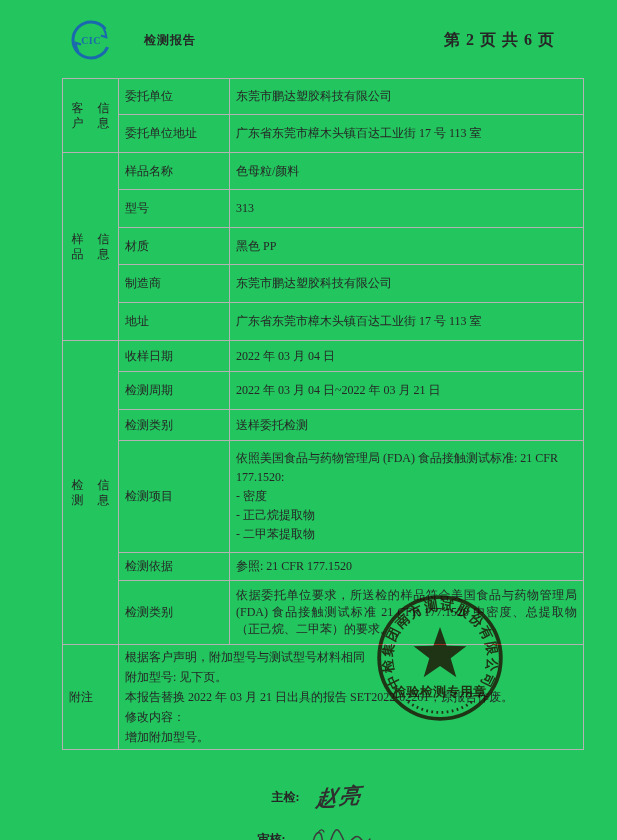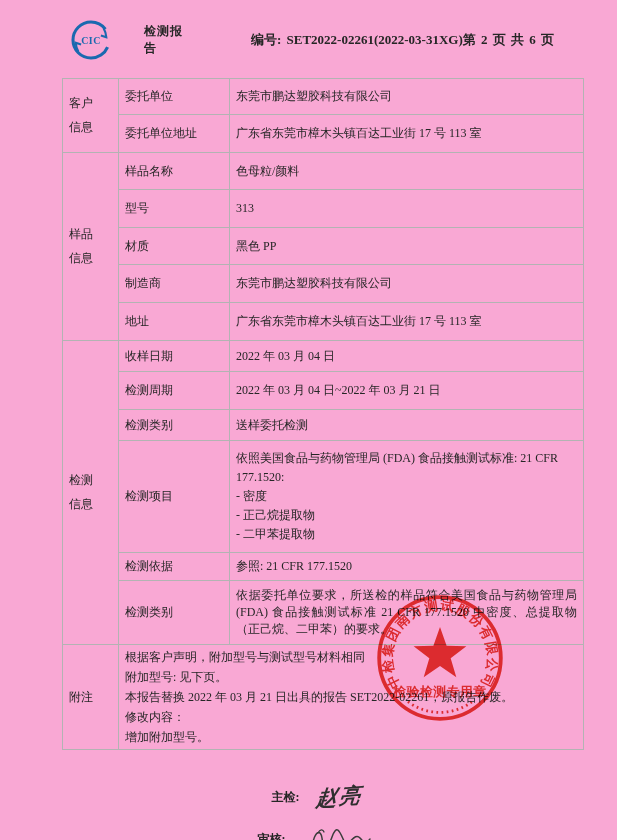--- a/index.html
+++ b/index.html
@@ -1,33 +1,33 @@
 <!DOCTYPE html>
 <html><head>
 <meta charset="utf-8">
 <style>
   html,body{margin:0;padding:0;background:#ffffff;}
   .page{
     width:617px;height:840px;position:relative;margin:0 auto;
-    background:#f9a8d4;overflow:hidden;
+    background:#22c55e;overflow:hidden;
     font-family:"Liberation Serif","DejaVu Serif",serif;
     color:#262626;
   }
   
   .hdr{display:flex;align-items:center;padding:16px 62px 0 64px;height:48px;}
   .logo{width:54px;height:46px;flex:0 0 auto;}
   .hdr-title{font-size:12px;font-weight:bold;margin-left:26px;letter-spacing:1px;}
   .hdr-no{font-size:13px;font-weight:bold;margin-left:62px;white-space:nowrap;}
   .hdr-no .lbl{margin-right:2px;}
-  .hdr-page{font-size:13px;font-weight:bold;margin-left:auto;white-space:nowrap;letter-spacing:1px;}
+  .hdr-page{font-size:16px;font-weight:bold;margin-left:auto;white-space:nowrap;letter-spacing:1px;}
   
   table.rep{border-collapse:collapse;table-layout:fixed;width:496px;margin:14px 0 0 62px;}
   table.rep td{border:1px solid #b3b3b3;font-size:12px;vertical-align:middle;padding:2px 6px;}
   td.sec{width:43px;text-align:center;padding:0;}
-  .sec-name{display:flex;flex-direction:column;align-items:flex-start;gap:9px;line-height:15px;}
+  .sec-name{display:flex;align-items:flex-start;gap:9px;line-height:15px;}
   td.fld{width:98px;padding-left:12px;}
   td.val{width:341px;padding-left:14px;}
   tr.h31 td{height:31px;} tr.h33 td{height:33px;} tr.h32 td{height:32px;}
   tr.h26 td{height:26px;} tr.h23 td{height:23px;}
   .mline{padding:6px 0;line-height:19px;}
   .mline div{margin:0;}
   .concl{line-height:17px;padding:4px 0;text-align:justify;}
   td.noteval{padding:5px 0 5px 14px;}
   .note-lines{line-height:20px;}
   
@@ -48,24 +48,20 @@
 <div class="page">
 
   <div class="hdr">
     <svg class="logo" viewBox="0 0 60 50">
       <circle cx="30" cy="25" r="20" fill="none" stroke="#1a69af" stroke-width="3.4" stroke-dasharray="104 22" stroke-dashoffset="-8"></circle>
       <path d="M44 12 A 23 23 0 0 1 47 22 L 41 20" fill="none" stroke="#1a69af" stroke-width="2.4"></path>
       <path d="M16 38 A 23 23 0 0 1 13 28 L 19 30" fill="none" stroke="#1a69af" stroke-width="2.4"></path>
       <text x="30" y="29" text-anchor="middle" font-size="11" font-weight="bold" fill="#1a69af" letter-spacing="0.5">CIC</text>
     </svg>
     <div class="hdr-title">检测报告</div>
-    <div class="hdr-no">
-      <span class="lbl">编号:</span>
-      <span>SET2022-02261(2022-03-31XG)</span>
-    </div>
     <div class="hdr-page">第 2 页 共 6 页</div>
   </div>
 
   <table class="rep">
 
     <tbody>
         <tr class="h31">
       <td class="sec" rowspan="2">
         <div class="sec-name">
           <span>客户</span>

